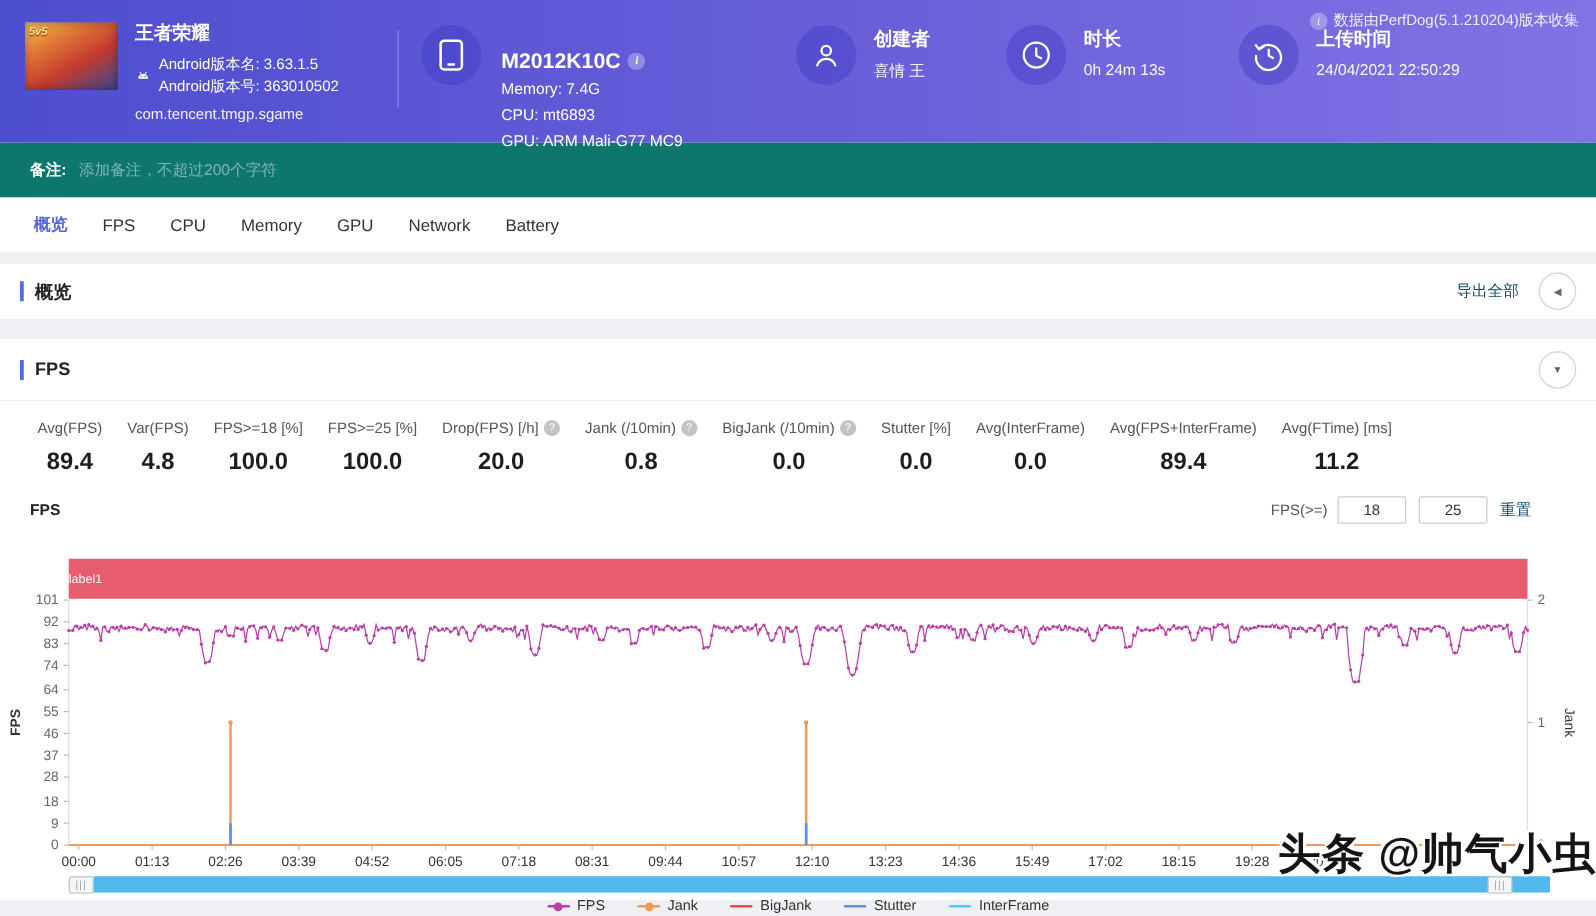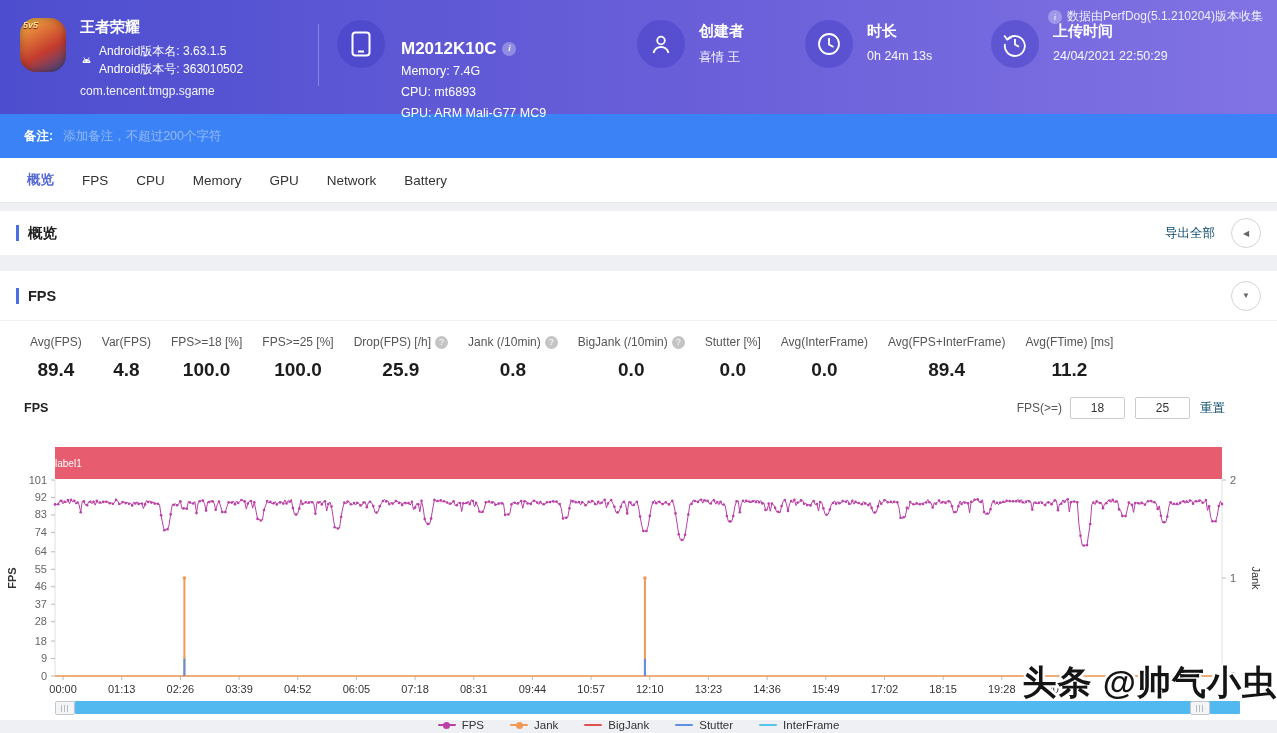--- a/index.html
+++ b/index.html
@@ -9,21 +9,21 @@
   
   .hdr { position:relative; height:114px; color:#fff;
          background:linear-gradient(90deg,#4d4ecf 0%,#6a5fd9 55%,#8173e4 100%); }
   .hdr-note { position:absolute; top:8px; right:14px; font-size:12px; color:rgba(255,255,255,.88);
               display:flex; align-items:center; gap:5px; }
   .i-circ { display:inline-flex; width:14px; height:14px; border-radius:50%;
             background:rgba(255,255,255,.30); color:#fff; font-size:9px; font-style:italic;
             align-items:center; justify-content:center; font-family:"Liberation Serif",serif; }
   .hdr-row { display:flex; align-items:flex-start; padding:18px 0 0 20px; }
   .app-block { display:flex; gap:14px; width:298px; }
-  .app-icon { position:relative; width:46px; height:54px; border-radius:16px; flex:none;
+  .app-icon { position:relative; width:74px; height:54px; border-radius:0; flex:none;
               background:linear-gradient(150deg,#f2c44d 0%,#e07737 30%,#c43b2e 60%,#35488f 100%);
               box-shadow:inset 0 0 8px rgba(0,0,0,.35); }
   .app-icon .b5v5 { position:absolute; top:2px; left:3px; font-size:9px; font-weight:bold; font-style:italic;
                     color:#ffe792; text-shadow:0 1px 1px #7a1010; }
   .app-txt { font-size:12px; line-height:18px; }
   .app-title { font-size:15px; font-weight:bold; margin-bottom:6px; }
   .and-row { display:flex; gap:6px; }
   .and-ic { margin-top:12px; flex:none; }
   .pkg { margin-top:4px; color:rgba(255,255,255,.92); }
   .vdiv { width:1px; height:62px; background:rgba(255,255,255,.28); margin:6px 18px 0 0; }
@@ -32,21 +32,21 @@
              display:flex; align-items:center; justify-content:center; margin-top:2px; }
   .dev-txt { font-size:12.5px; line-height:21px; }
   .dev-model { font-size:17px; font-weight:bold; display:flex; align-items:center; gap:6px; margin-bottom:2px;margin-top:20px; }
   .meta-block { display:flex; gap:14px; }
   .meta-txt { padding-top:4px; }
   .meta-label { font-size:15px; font-weight:bold; margin-bottom:8px; }
   .meta-value { font-size:12.5px; color:rgba(255,255,255,.95); }
   .w-device { width:300px; } .w-creator { width:168px; } .w-duration { width:186px; } .w-upload { width:260px; }
 
   
-  .remark { height:44px; background:#3b82f6; display:flex; align-items:center; padding:0 24px; }
+  .remark { height:44px; background:#0f766e; display:flex; align-items:center; padding:0 24px; }
   .remark-label { color:#fff; font-size:12.5px; font-weight:bold; }
   .remark-ph { color:rgba(255,255,255,.45); font-size:12.5px; margin-left:10px; }
 
   
   .tabbar { height:45px; background:#fff; border-bottom:1px solid #e8e8e8;
             display:flex; align-items:center; padding-left:27px; gap:28px; }
   .tab { font-size:13.5px; color:#333; cursor:pointer; }
   .tab.active { color:#5568d4; font-weight:bold; }
 
   
@@ -252,21 +252,21 @@
         <div class="stat-label">
           <span>FPS&gt;=25 [%]</span>
         </div>
         <div class="stat-value">100.0</div>
       </div>
       <div class="stat">
         <div class="stat-label">
           <span>Drop(FPS) [/h]</span>
           <span class="help">?</span>
         </div>
-        <div class="stat-value">25.9</div>
+        <div class="stat-value">20.0</div>
       </div>
       <div class="stat">
         <div class="stat-label">
           <span>Jank (/10min)</span>
           <span class="help">?</span>
         </div>
         <div class="stat-value">0.8</div>
       </div>
       <div class="stat">
         <div class="stat-label">

